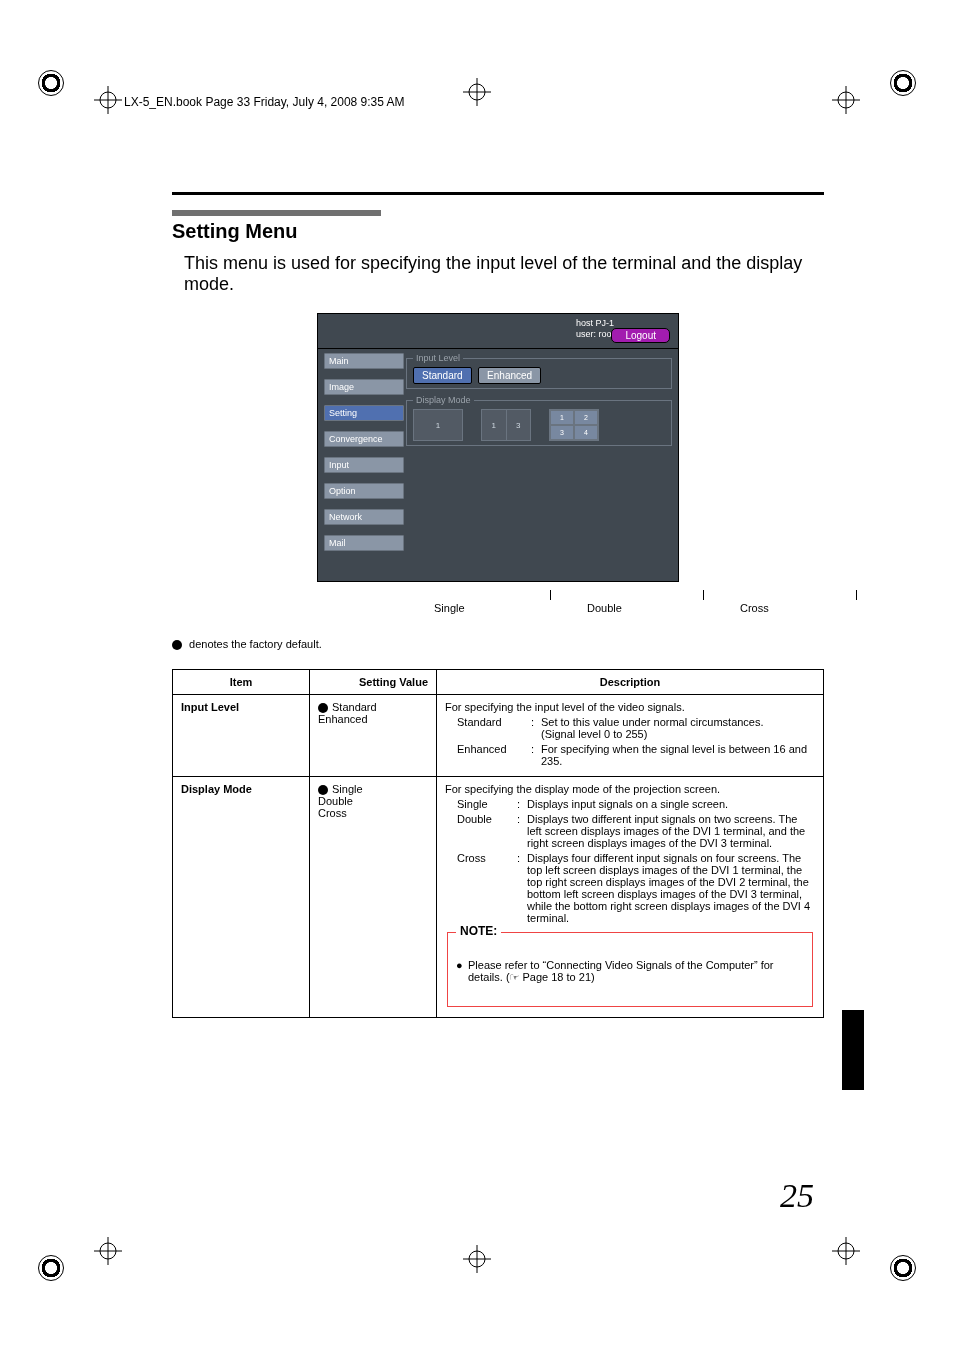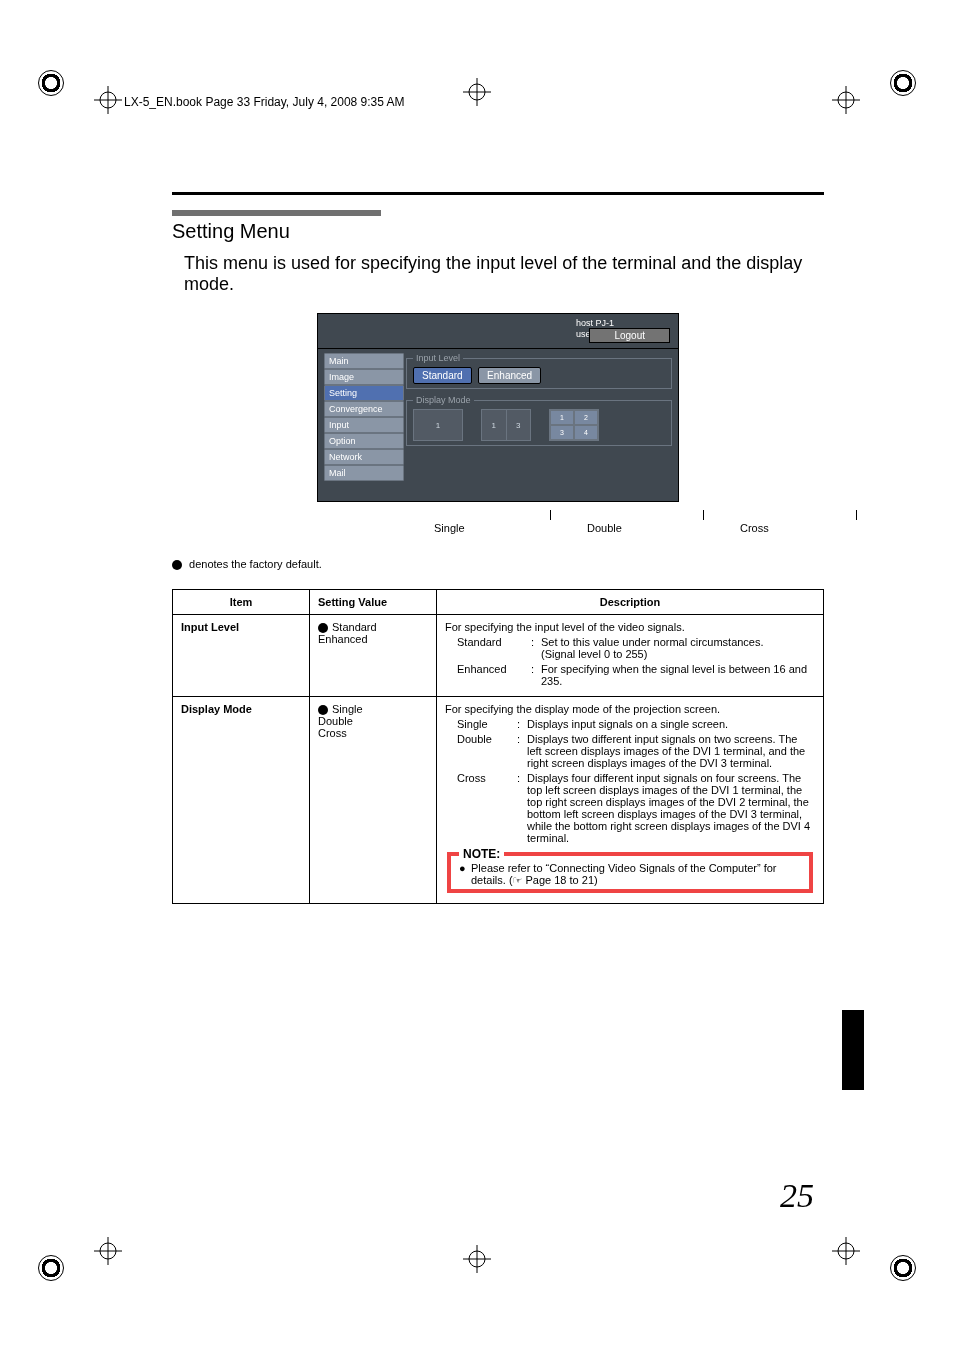--- a/index.html
+++ b/index.html
@@ -15,29 +15,29 @@
 .reg-bottom{bottom:78px;left:463px}
 .reg-left-t{top:86px;left:94px}
 .reg-left-b{bottom:86px;left:94px}
 .reg-right-t{top:86px;right:94px}
 .reg-right-b{bottom:86px;right:94px}
 .header-line{position:absolute;top:95px;left:124px;font-size:12px}
 .rule{position:absolute;top:192px;left:172px;right:130px;height:3px;background:#000}
 .sidebar-tab{position:absolute;right:90px;top:1010px;width:22px;height:80px;background:#000}
 .content{position:absolute;top:210px;left:172px;right:130px}
 .title-bar{height:6px;background:linear-gradient(to right,#707070 0,#707070 55%,#fff 55%);margin-bottom:4px;width:380px}
-h1{font-size:20px;font-weight:normal;margin:0 0 10px}
+h1{font-size:20px;font-weight:bold;margin:0 0 10px}
 p.intro{font-size:18px;margin:0 12px 18px}
 .ui-panel{width:360px;margin:0 auto 8px;background:#404850;border:1px solid #000}
 .ui-top{height:34px;border-bottom:1px solid #000;position:relative;color:#fff;font-size:9px}
 .host{position:absolute;right:64px;top:4px;text-align:left;line-height:11px}
-.logout{position:absolute;right:8px;top:14px;background:#737373;border:1px solid #000;padding:1px 24px;font-size:10px;color:#fff;border-radius:0}
+.logout{position:absolute;right:8px;top:14px;background:#a21caf;border:1px solid #000;padding:1px 13px;font-size:10px;color:#fff;border-radius:5px}
 .ui-body{display:flex}
 .ui-nav{width:80px;padding:4px 0 20px 6px}
-.ui-nav div{background:#8a96a6;color:#fff;font-size:9px;padding:2px 4px;margin-bottom:0;border:1px solid #6a7480;border-radius:1px}
+.ui-nav div{background:#8a96a6;color:#fff;font-size:9px;padding:2px 4px;margin-bottom:10px;border:1px solid #6a7480;border-radius:1px}
 .ui-nav div.active{background:#5070b0}
 .ui-main{flex:1;padding:4px 6px 22px 2px;color:#a0a8b0;font-size:9px}
 fieldset.panel{border:1px solid #6a7480;margin:0 0 6px;padding:4px 6px}
 fieldset.panel legend{font-size:9px;padding:0 3px;color:#9aa2aa}
 .btn{display:inline-block;background:#8a96a6;color:#fff;border:1px solid #000;padding:2px 8px;font-size:10px;border-radius:2px;margin-right:4px}
 .btn.sel{background:#5070b0}
 .modes{display:flex;gap:18px}
 .mode{display:flex;flex-direction:column;align-items:center}
 .mode-box{border:1px solid #6a7480;background:#525a64}
 .m1{width:48px;height:30px;display:flex;align-items:center;justify-content:center}
@@ -50,27 +50,27 @@
 .mode-labels{width:360px;margin:0 auto 24px;display:flex;font-size:11px}
 .mode-labels span:first-child{margin-left:116px}
 .mode-labels span{margin-right:30px}
 .mode-labels .tick{display:inline-block;border-left:1px solid #000;height:10px;margin-right:6px;vertical-align:top}
 .default-note{font-size:11px;margin-bottom:19px}
 .dot{display:inline-block;width:10px;height:10px;background:#000;border-radius:50%;vertical-align:middle;margin-right:4px}
 table.main{width:100%;border-collapse:collapse;font-size:11px}
 table.main th,table.main td{border:1px solid #000;padding:6px 8px;vertical-align:top;text-align:left}
 table.main th{font-weight:bold;text-align:center}
 table.main th:first-child{width:120px}
-table.main th:nth-child(2){width:110px;text-align:left}
+table.main th:nth-child(2){width:110px;text-align:right}
 td.col2{text-align:center}
 .desc-row{display:flex;margin:3px 0}
 .desc-label{width:74px;flex-shrink:0;padding-left:12px}
 .desc-sep{width:10px;flex-shrink:0}
 .desc-text{flex:1}
-.note-box{border:4px solid #ef4444;margin:8px 2px 4px;padding:2px 8px;position:relative}
+.note-box{border:1px solid #ef4444;margin:8px 2px 4px;padding:22px 8px;position:relative}
 .note-box .note-title{position:absolute;top:-9px;left:8px;background:#fff;padding:0 4px;font-weight:bold;font-size:12px}
 .bullet-line{display:flex;margin-top:4px}
 .bullet-line .b{width:12px;flex-shrink:0}
 .pgnum{position:absolute;bottom:136px;right:140px;font:italic 34px 'Times New Roman',serif}
 </style>
 </head>
 <body>
 
 <div class="page">
 <div class="crop-tl"></div>

